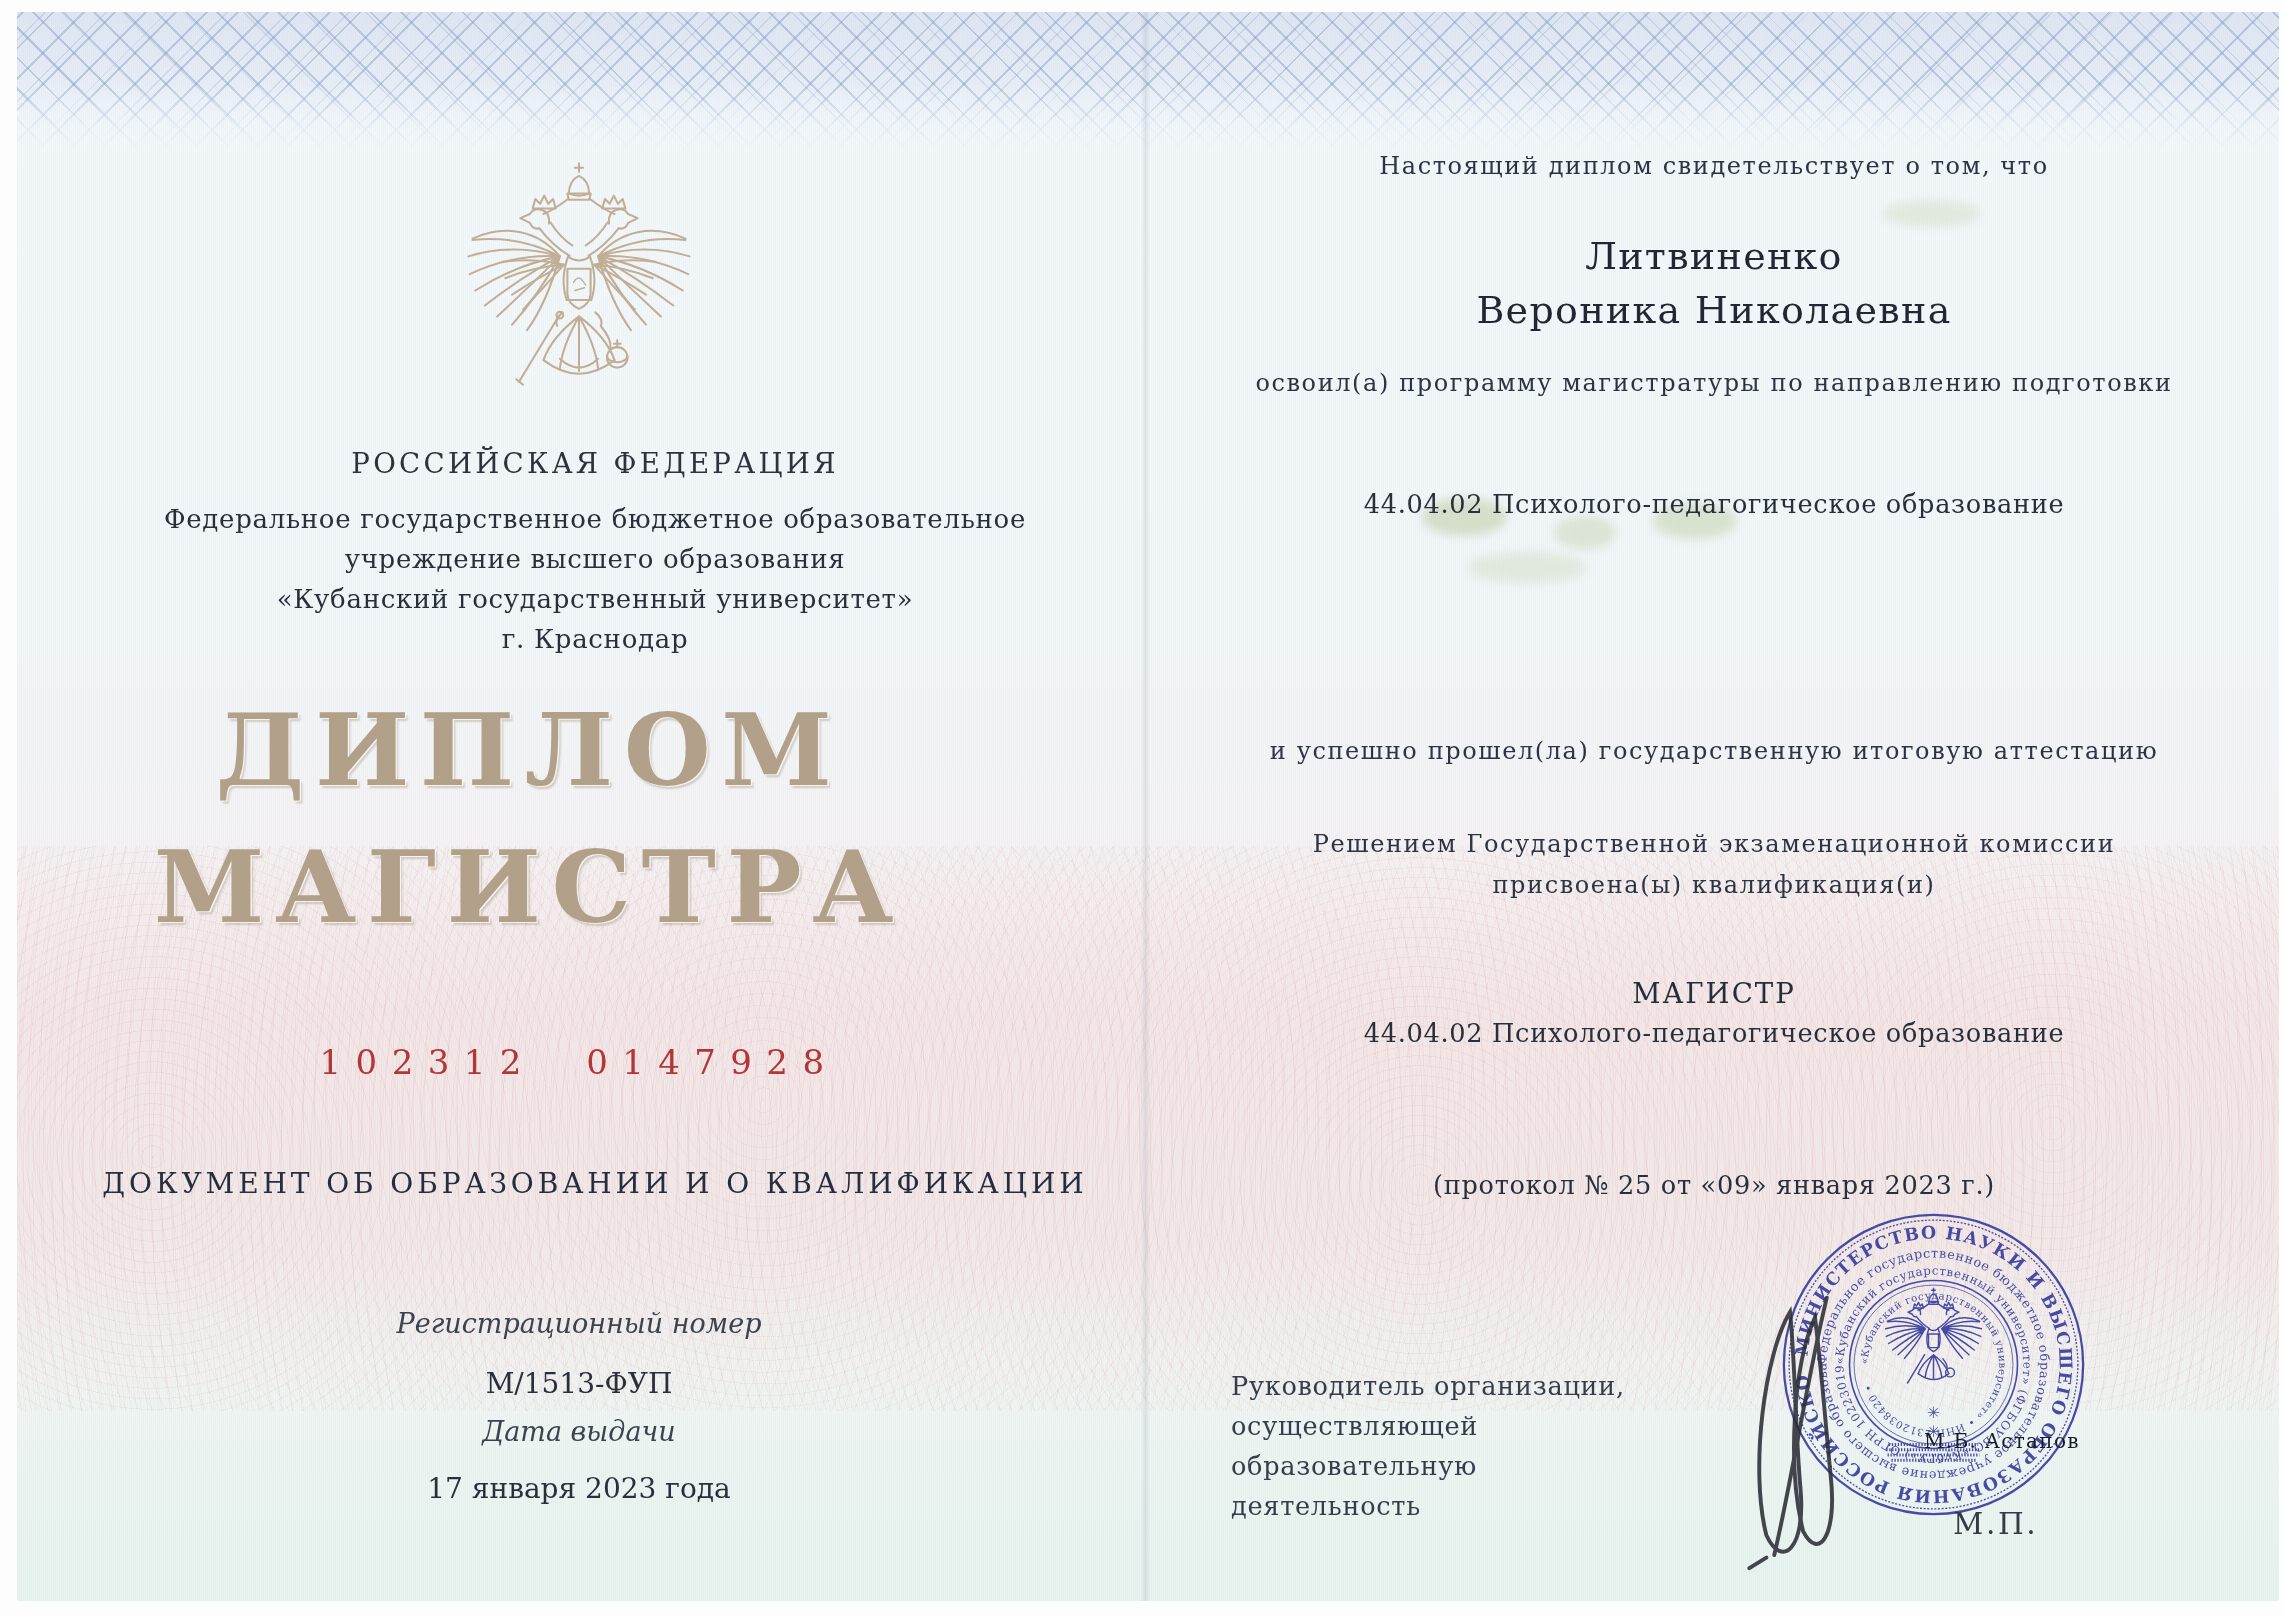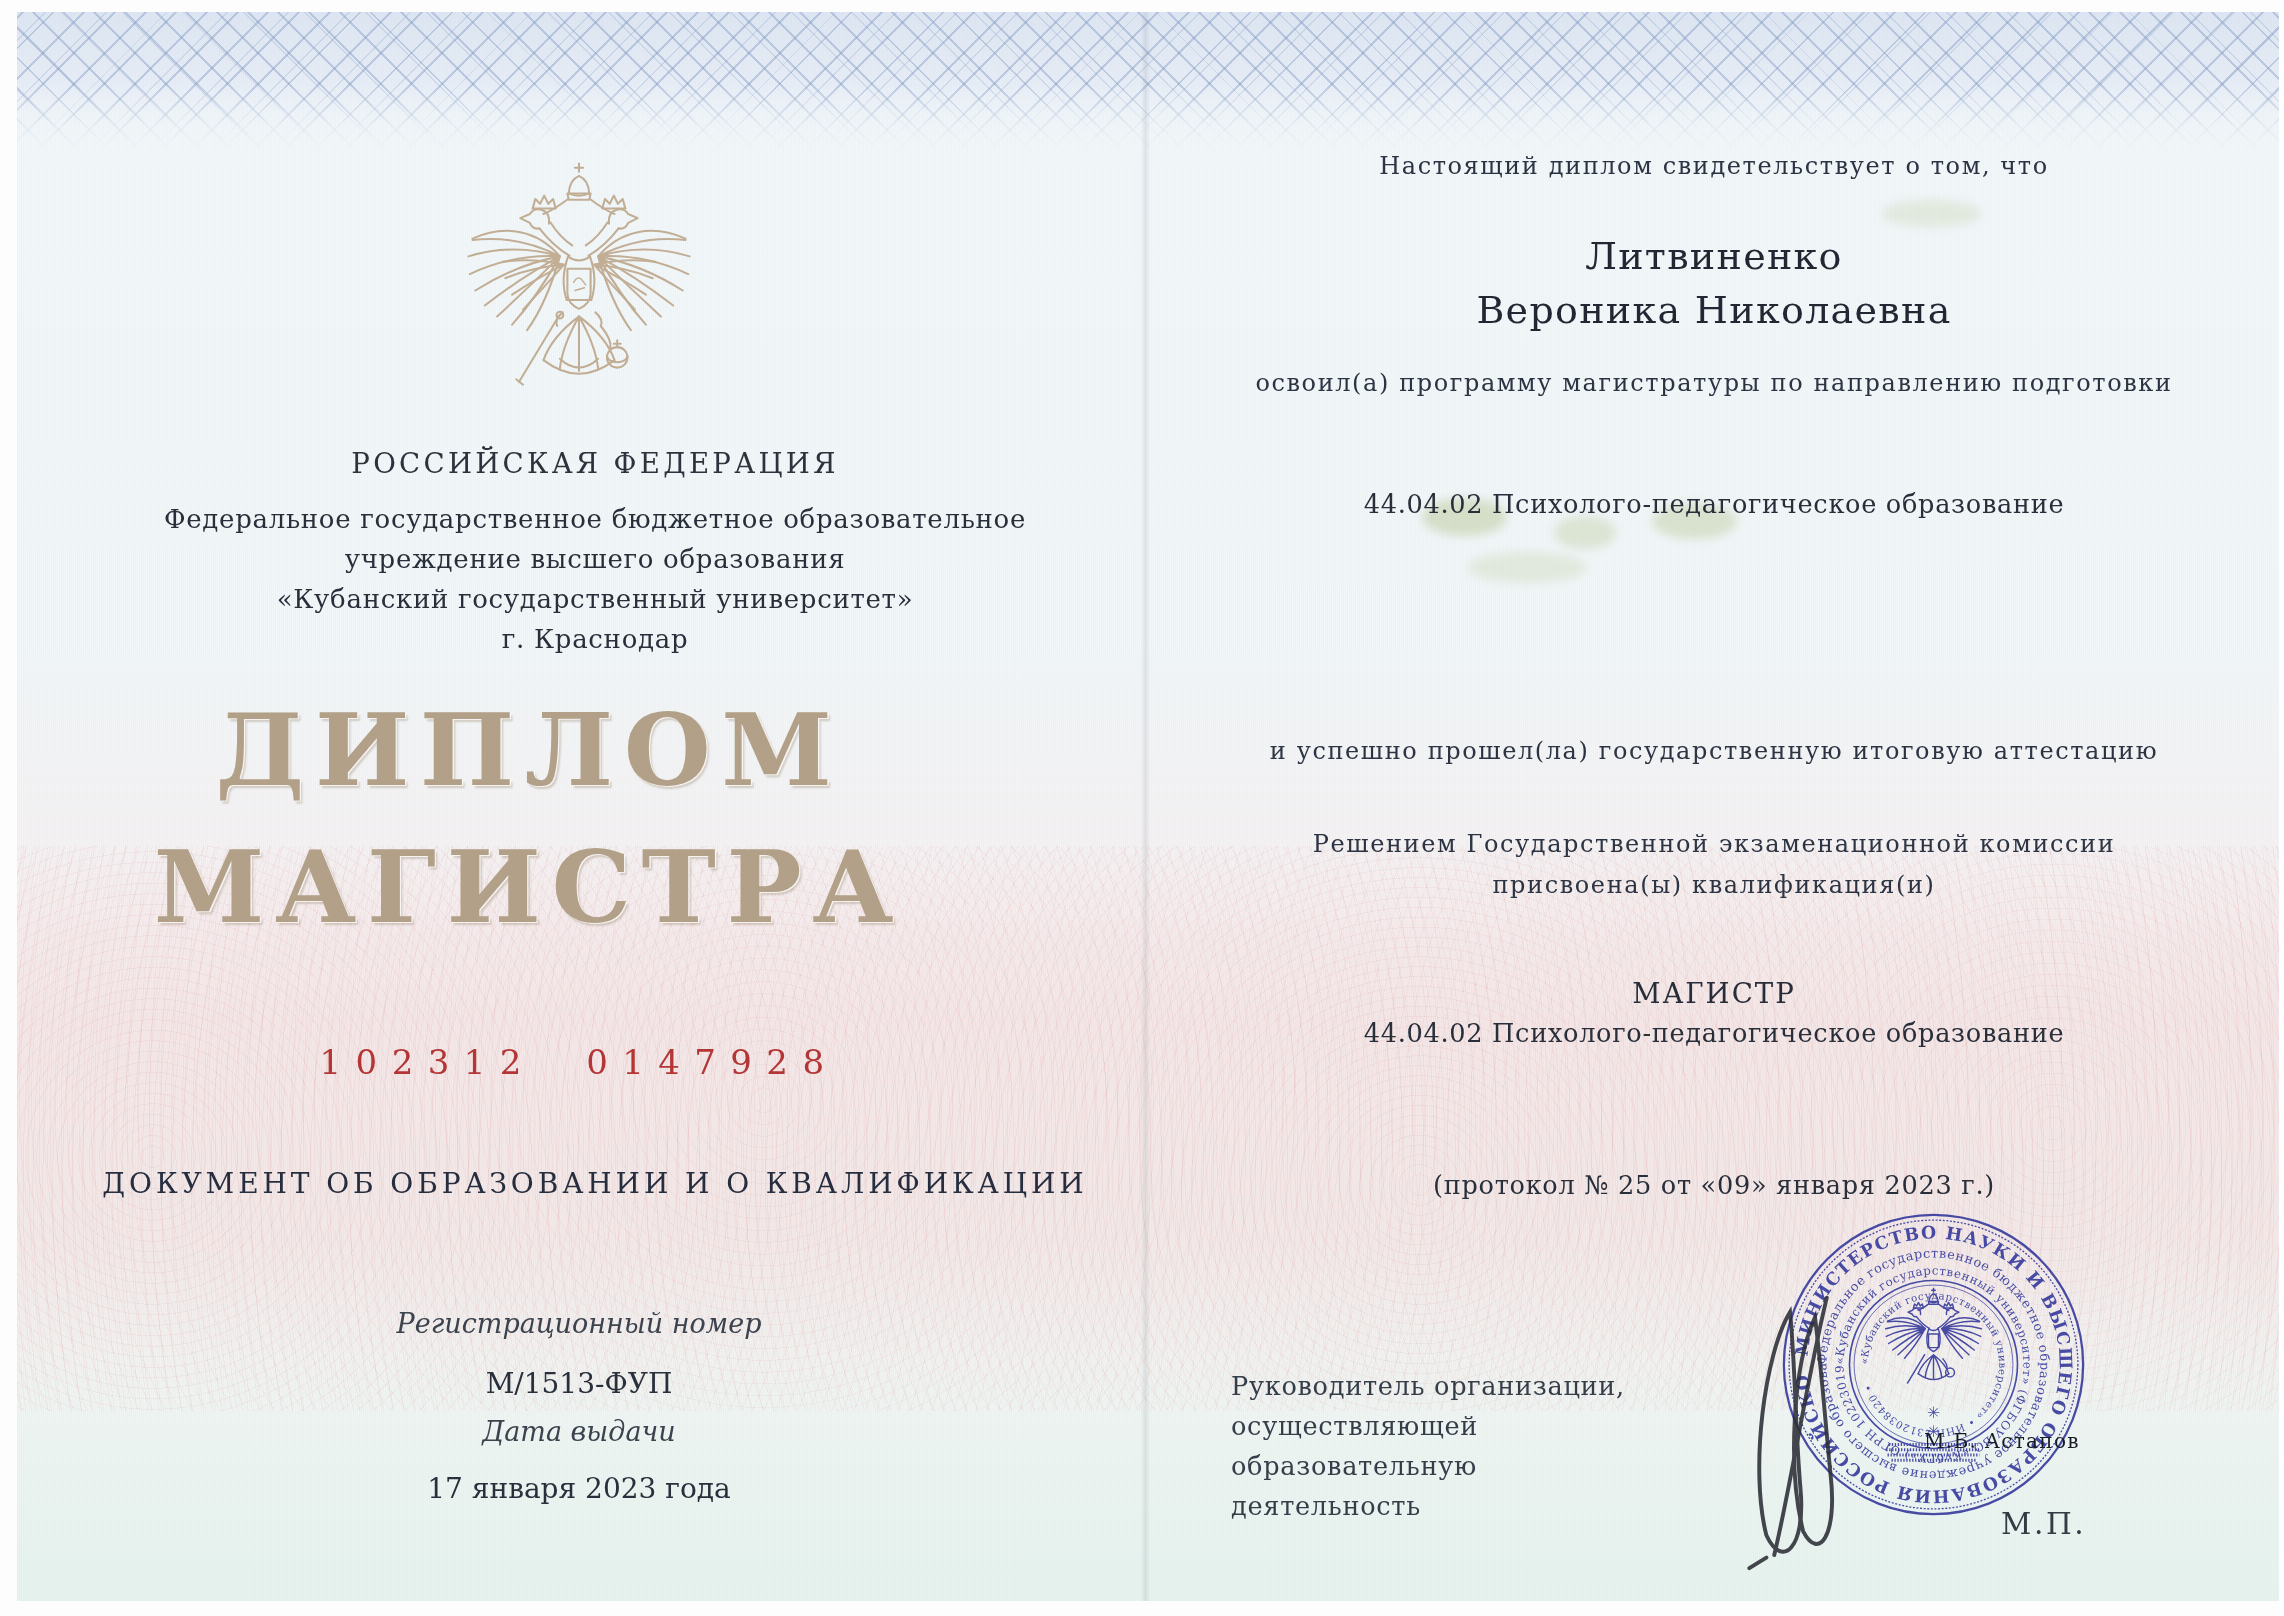--- a/index.html
+++ b/index.html
@@ -41,21 +41,21 @@
   .reglabel{left:0;width:1124px;font-size:27px;font-style:italic;color:#3a414c;}
   .regval{left:0;width:1124px;font-size:28px;color:#272d39;}
   .r{left:1165px;width:1064px;}
   .small{font-size:24px;letter-spacing:1.6px;color:#2a3140;}
   .name{font-size:38px;letter-spacing:1.3px;color:#1f2430;}
   .prog{font-size:25.6px;letter-spacing:0.7px;color:#262c38;}
   .qual{font-size:27.6px;letter-spacing:2px;color:#242a36;}
   .headblock{position:absolute;left:1214px;top:1354px;width:499px;text-align:left;
        font-size:25.6px;line-height:40px;letter-spacing:0.7px;color:#333b47;}
   .signname{position:absolute;left:1907px;top:1417px;font-size:20px;letter-spacing:1.3px;color:#171c27;z-index:6;}
-  .sealmark{position:absolute;left:1984px;top:1495px;font-size:29.6px;letter-spacing:2.6px;color:#343b45;z-index:6;text-align:center;}
+  .sealmark{position:absolute;left:1936px;top:1495px;font-size:29.6px;letter-spacing:2.6px;color:#343b45;z-index:6;text-align:center;}
   .arms{position:absolute;left:424px;top:142px;width:276px;height:273px;}
   .stamp{position:absolute;left:1759px;top:1195px;width:315px;height:315px;opacity:.93;z-index:4;}
   .ring{fill:#3b3f9f;}
   .r1{font-size:26.5px;font-weight:bold;letter-spacing:2px;}
   .r2{font-size:19.5px;letter-spacing:1px;}
   .r3{font-size:18px;letter-spacing:1px;}
   .r4{font-size:15.5px;letter-spacing:1px;}
   .star{fill:#3b3f9f;font-size:24px;text-anchor:middle;}
   .sig{position:absolute;left:1710px;top:1262px;width:151px;height:302px;z-index:5;}
 </style>

